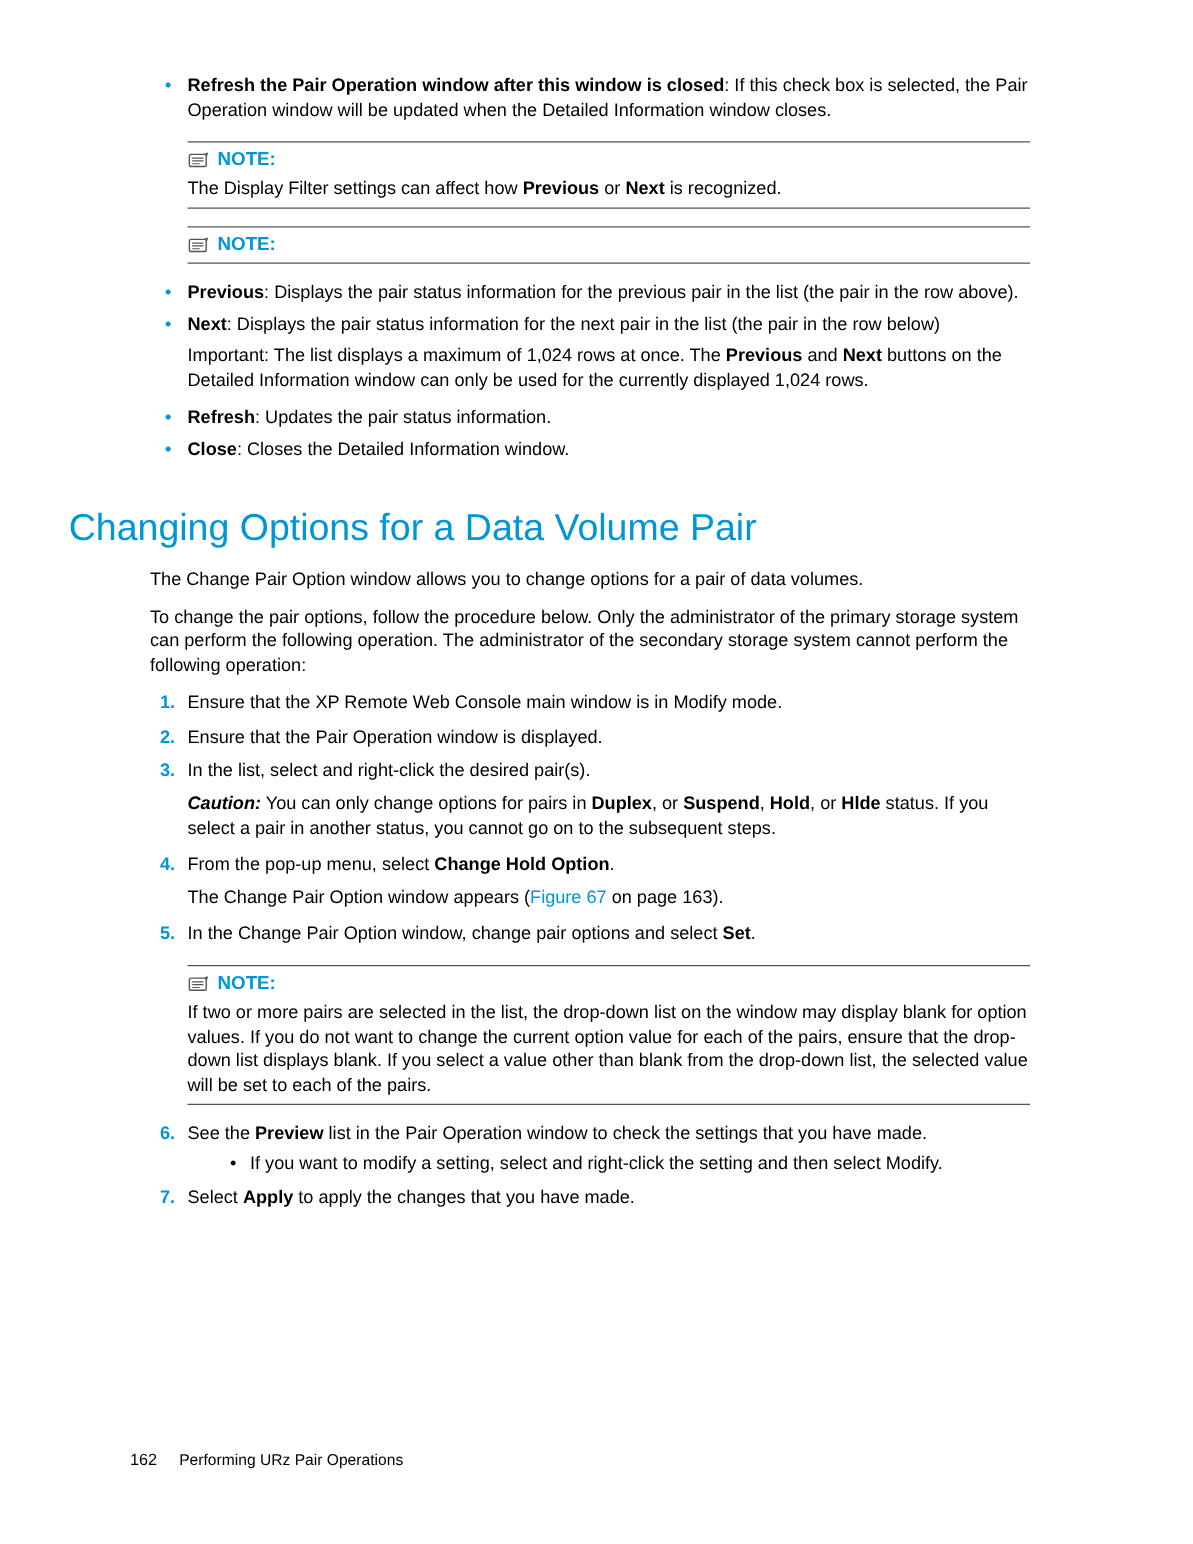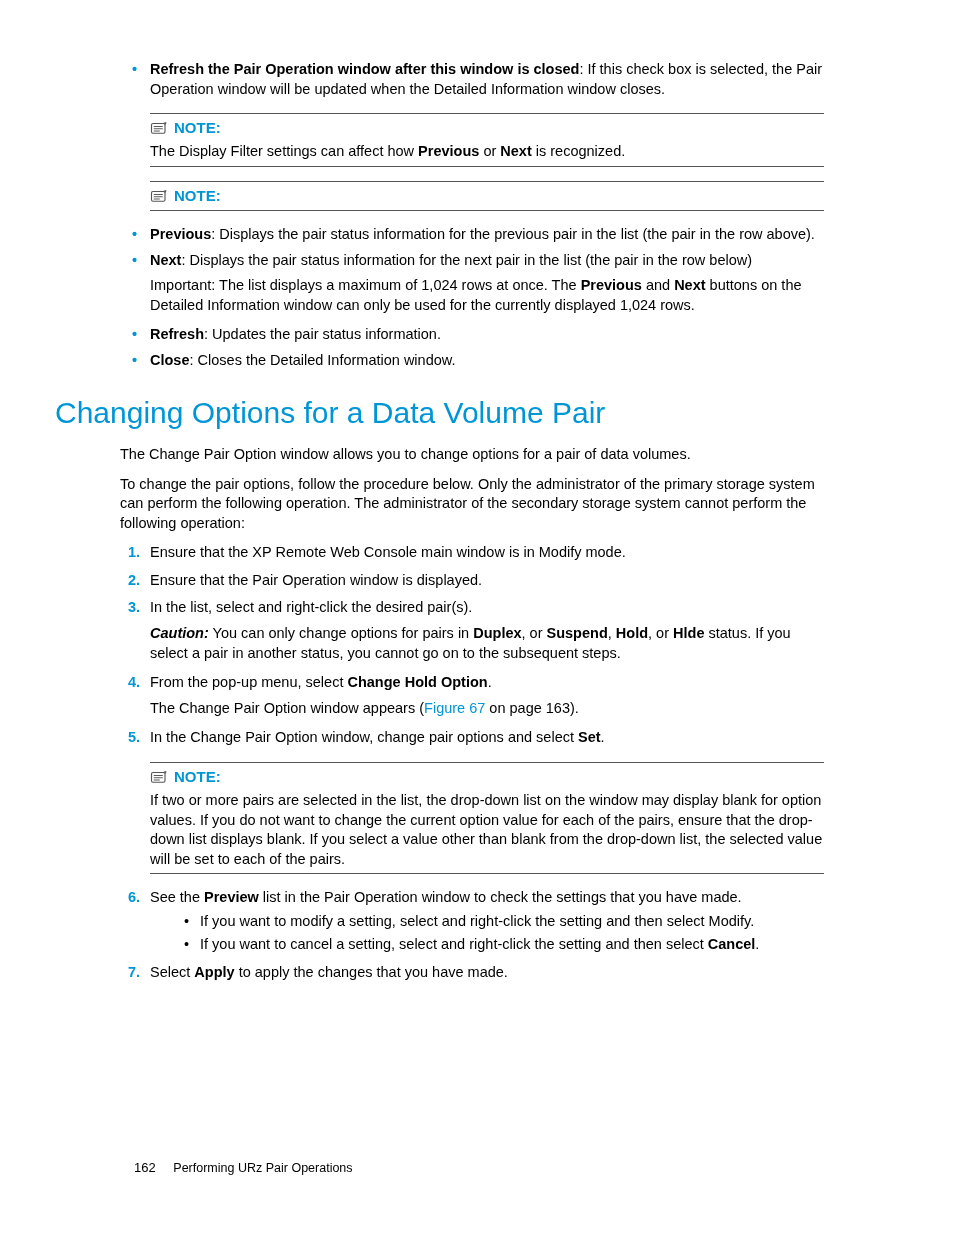--- a/index.html
+++ b/index.html
@@ -47,31 +47,31 @@
   .note-block { margin: 14px 0 14px 30px; }
   .note-rule { border: none; border-top: 1px solid #555; margin: 4px 0; }
   .note-head { display: flex; align-items: center; gap: 6px; margin: 2px 0 4px 0; }
   .note-label { color: #0096d6; font-weight: 600; font-size: 15px; }
   .note-body { padding-left: 0; margin-bottom: 4px; }
   .note-icon { width: 18px; height: 14px; }
   h1.section-title {
     color: #0096d6;
     font-weight: 300;
     font-size: 30px;
-    margin: 22px 0 12px -65px;
+    margin: 32px 0 12px -65px;
   }
   .para { margin: 6px 0 10px 0; }
   .sub-text { margin: 6px 0 10px 0; }
   .bold { font-weight: bold; }
   .italic { font-style: italic; }
   .link { color: #0096d6; }
   .footer {
     position: absolute;
     bottom: 58px;
-    left: 134px;
+    left: 104px;
     font-size: 13px;
   }
   .footer .page-num { margin-right: 14px; }
   .footer .section { font-size: 12.5px; }
 </style>
 </head>
 <body>
 
 <div class="content">
 
@@ -173,23 +173,20 @@
     </div>
     <div class="note-body">If two or more pairs are selected in the list, the drop-down list on the window may display blank for option values. If you do not want to change the current option value for each of the pairs, ensure that the drop-down list displays blank. If you select a value other than blank from the drop-down list, the selected value will be set to each of the pairs.</div>
     <hr class="note-rule">
   </div>
 
   <ol class="numbered" start="6" style="counter-reset: item 5;">
     <li>
       <span>See the </span><span class="bold">Preview</span><span> list in the Pair Operation window to check the settings that you have made.</span>
       <ul class="sub-bullet">
         <li>If you want to modify a setting, select and right-click the setting and then select Modify.</li>
-        <li>
-          <span>If you want to cancel a setting, select and right-click the setting and then select </span><span class="bold">Cancel</span><span>.</span>
-        </li>
       </ul>
     </li>
     <li>
       <span>Select </span><span class="bold">Apply</span><span> to apply the changes that you have made.</span>
     </li>
   </ol>
 
 </div>
 
 <div class="footer">

